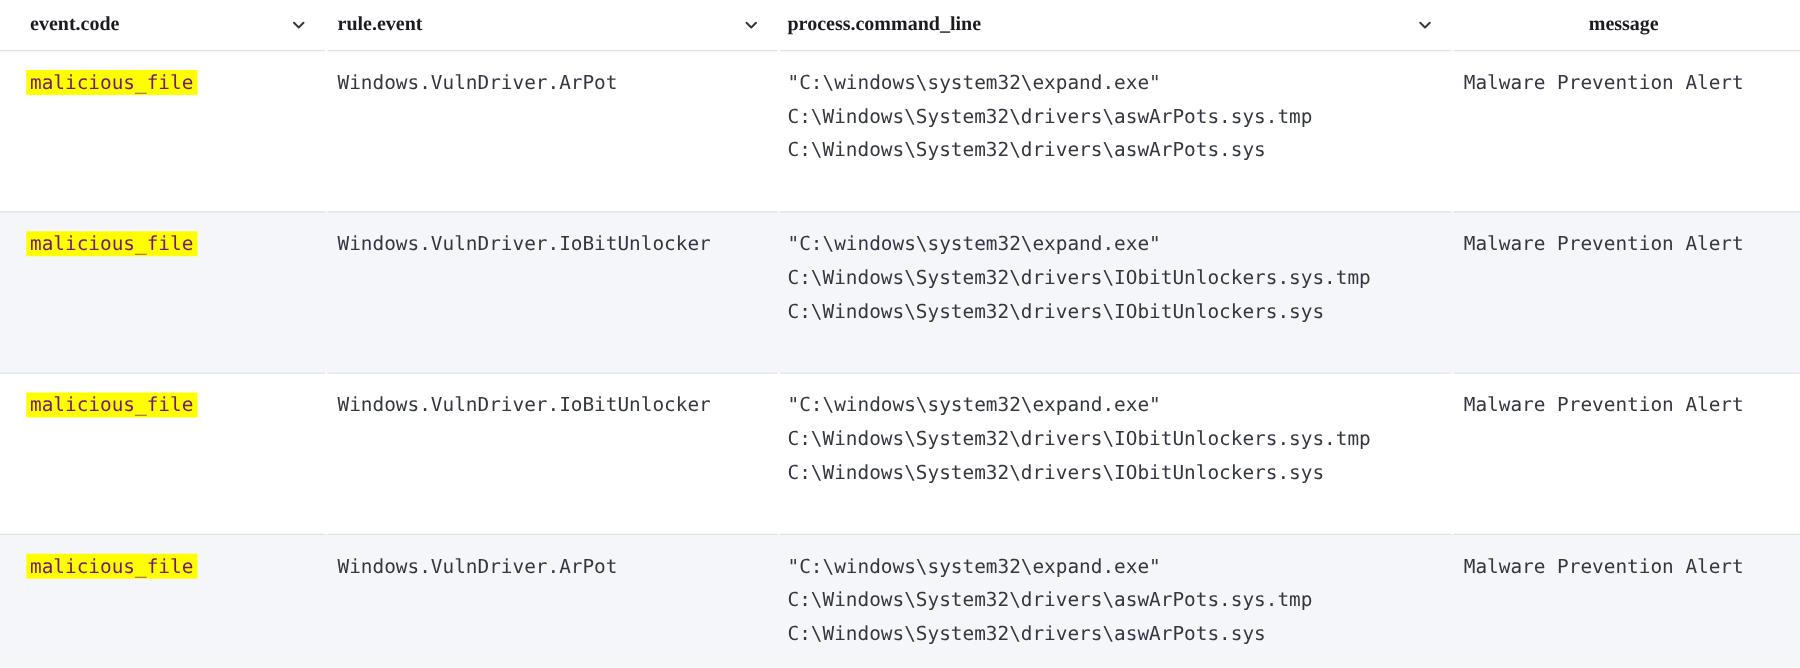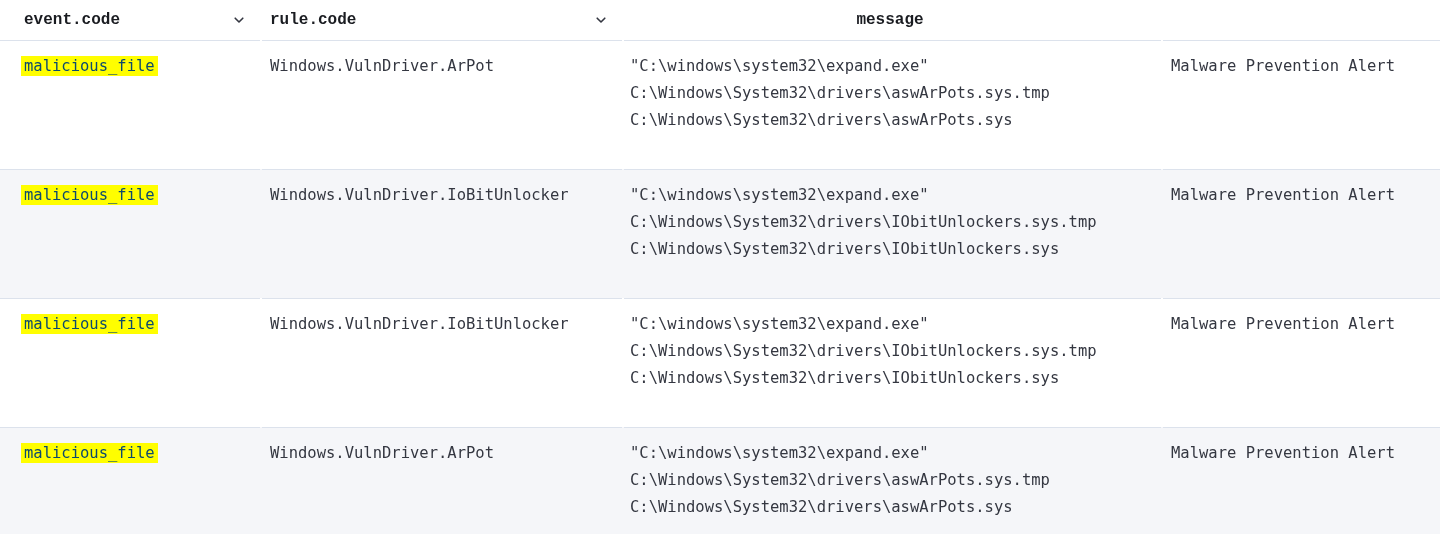--- a/index.html
+++ b/index.html
@@ -14,21 +14,21 @@
 
   .hrow, .row {
     display: grid;
     grid-template-columns: 260px 360px 537px 1fr;
     column-gap: 2px;
   }
 
   
   .hrow {
     height: 40px;
-    font-family: Liberation Mono, monospace;
+    font-family: Liberation Serif, serif;
     font-weight: 700;
     font-size: 16px;
     color: #1A1C21;
   }
   .hcell {
     display: flex;
     align-items: center;
     justify-content: space-between;
     padding-right: 13px;
     cursor: pointer;
@@ -57,42 +57,50 @@
   .striped { background: #F5F6F9; }
 
   .c1 { padding-left: 24px; }
   .c2 { padding-left: 8px; }
   .c3 { padding-left: 6px; }
   .c4 { padding-left: 8px; justify-content: center; }
   .cell.c1 { padding-left: 21px; }
 
   mark.hl {
     background: #FFFE00;
-    color: #0c4a6e;
+    color: #701a75;
     padding: 1px 3px;
   }
 
   .cl-line { white-space: nowrap; }
 </style>
 </head>
 <body>
 
 <div class="grid">
 
   <div class="hrow">
     <div class="hcell c1">
       <span class="hlabel">event.code</span>
       <span class="chev">
         <svg width="14" height="14" viewBox="0 0 14 14">
             <path d="M3.2 5.2 L7 9 L10.8 5.2" fill="none" stroke="#343741" stroke-width="1.6" stroke-linecap="round" stroke-linejoin="round"></path>
           </svg>
       </span>
     </div>
     <div class="hcell c2">
-      <span class="hlabel">rule.code</span>
+      <span class="hlabel">rule.event</span>
+      <span class="chev">
+        <svg width="14" height="14" viewBox="0 0 14 14">
+            <path d="M3.2 5.2 L7 9 L10.8 5.2" fill="none" stroke="#343741" stroke-width="1.6" stroke-linecap="round" stroke-linejoin="round"></path>
+          </svg>
+      </span>
+    </div>
+    <div class="hcell c3">
+      <span class="hlabel">process.command_line</span>
       <span class="chev">
         <svg width="14" height="14" viewBox="0 0 14 14">
             <path d="M3.2 5.2 L7 9 L10.8 5.2" fill="none" stroke="#343741" stroke-width="1.6" stroke-linecap="round" stroke-linejoin="round"></path>
           </svg>
       </span>
     </div>
     <div class="hcell c4">
       <span class="hlabel">message</span>
     </div>
   </div>

